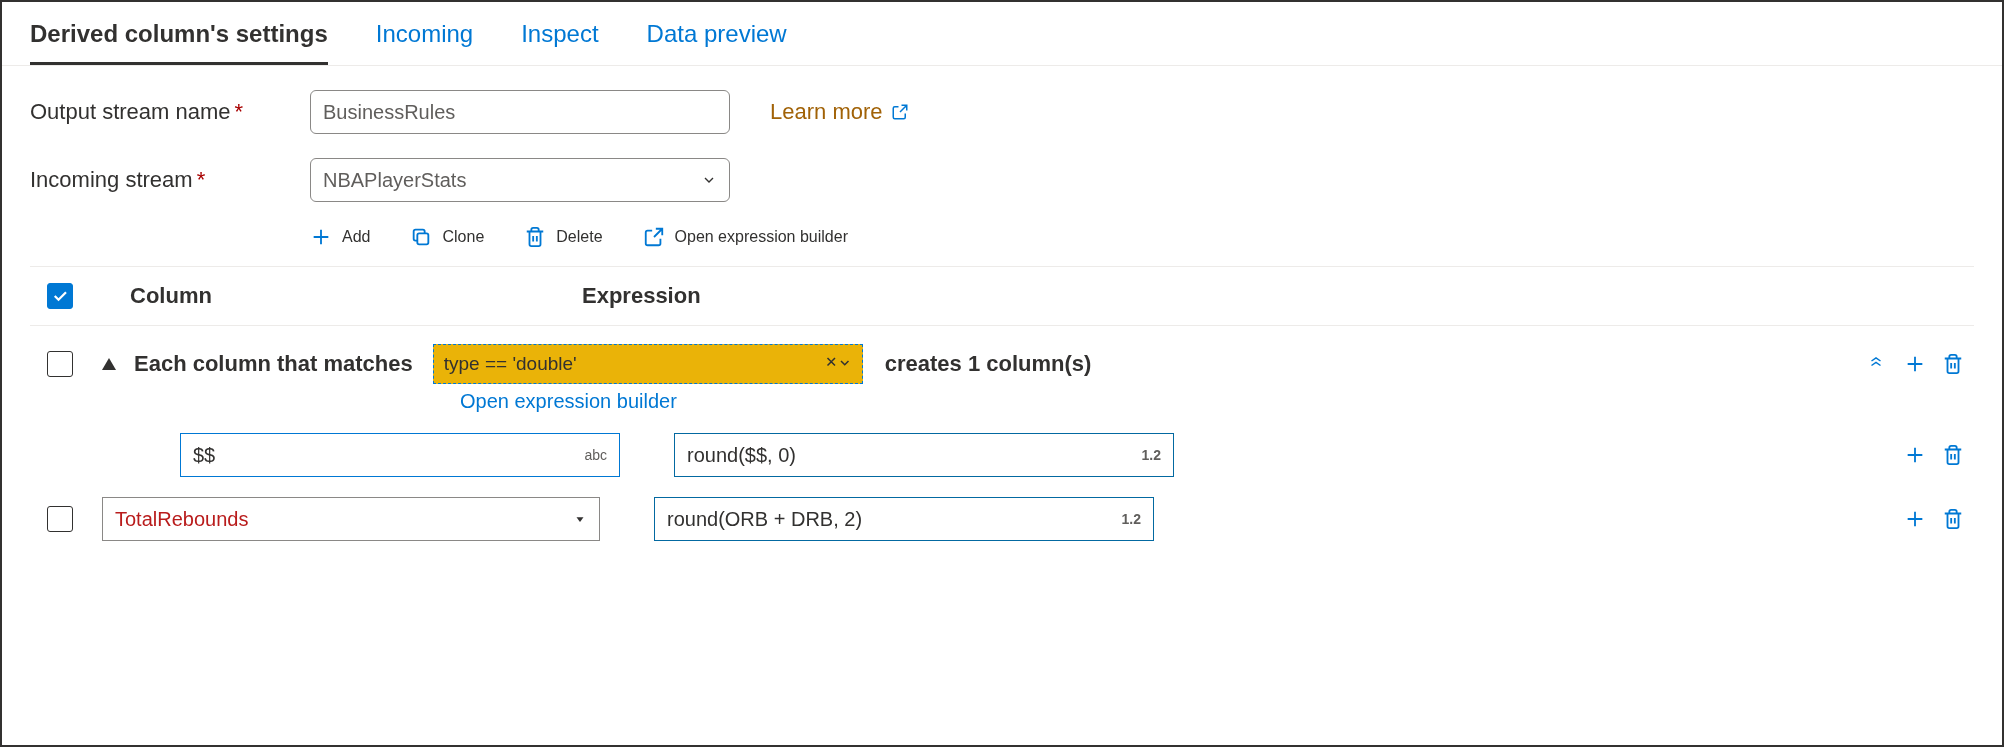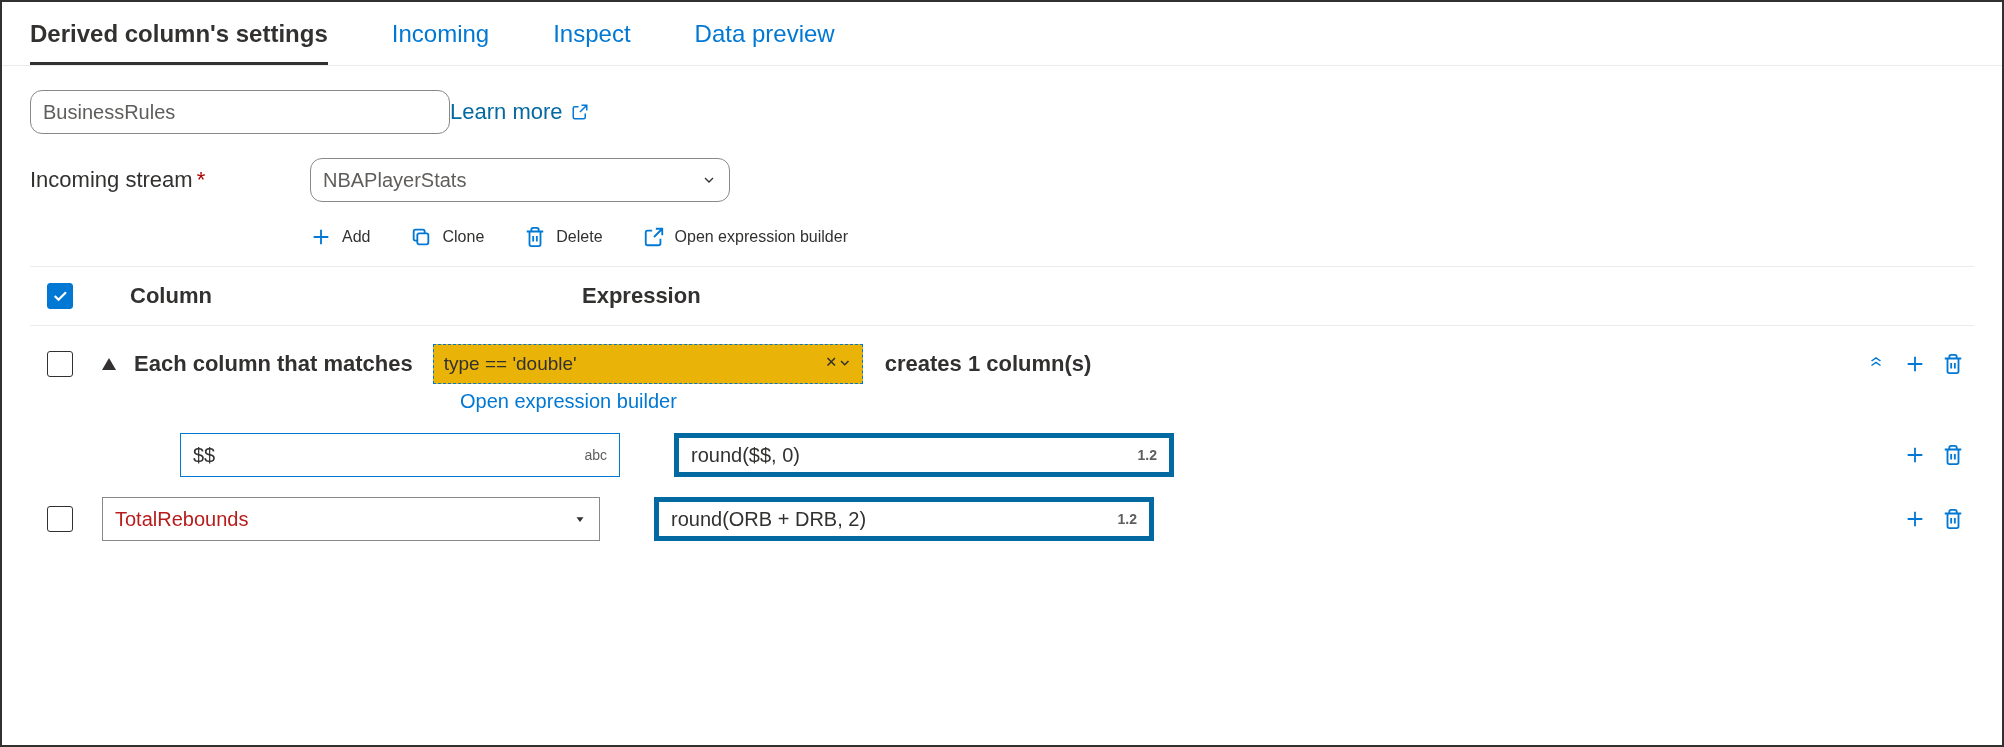--- a/index.html
+++ b/index.html
@@ -9,21 +9,21 @@
     font-size: 18px;
     color: #323130;
     background: #fff;
     border: 2px solid #323130;
     width: 2004px;
     height: 747px;
     padding: 0;
   }
   .tabs {
     display: flex;
-    gap: 64px;
+    gap: 48px;
     padding: 18px 28px 0 28px;
     border-bottom: 1px solid #edebe9;
   }
   .tab {
     padding-bottom: 14px;
     cursor: pointer;
     font-size: 24px;
     color: #0078d4;
     font-weight: 400;
   }
@@ -43,32 +43,33 @@
   .form-label {
     width: 280px;
     font-size: 22px;
     color: #323130;
   }
   .req { color: #a80000; margin-left: 4px; }
   .text-input, .select-input {
     width: 420px;
     height: 44px;
     border: 1px solid #8a8886;
-    border-radius: 12px;
+    border-radius: 6px;
     padding: 0 12px;
     font-size: 20px;
     color: #323130;
     background: #fff;
     display: flex;
     align-items: center;
     justify-content: space-between;
   }
   .text-input span, .select-input span { color: #605e5c; }
   .learn-more {
-    color: #0369a1;
+    color: #a16207;
+    margin-left: 40px;
     font-size: 22px;
     cursor: pointer;
     display: inline-flex;
     align-items: center;
     gap: 8px;
   }
   .toolbar-row {
     display: flex;
     align-items: flex-start;
     margin-top: 10px;
@@ -187,21 +188,21 @@
     border: 1px solid #8a8886;
     width: 498px;
   }
   .col-input .badge {
     color:#605e5c; font-size:14px;
   }
   .gap-mid { width: 30px; }
   .expr-input {
     flex: 0 0 500px;
     height:44px;
-    border:5px solid #0369a1;
+    border:1px solid #0369a1;
     background:#fff;
     display:flex; align-items:center; justify-content:space-between;
     padding:0 12px;
     font-size:20px;
   }
   .expr-input .badge { color:#605e5c; font-size:14px; font-weight:600; }
   svg { display:block; }
   .blue-stroke { stroke:#0078d4; fill:none; stroke-width:2; }
 </style>
 </head>
@@ -210,20 +211,23 @@
 <div class="tabs">
   <div class="tab active">Derived column's settings</div>
   <div class="tab">Incoming</div>
   <div class="tab">Inspect</div>
   <div class="tab">Data preview</div>
 </div>
 
 <div class="content">
 
   <div class="form-row">
+    <div class="form-label">
+      <span>Output stream name</span><span class="req">*</span>
+    </div>
     <div class="text-input">
       <span>BusinessRules</span>
     </div>
     <a class="learn-more">
       <span>Learn more</span>
       <svg width="18" height="18" viewBox="0 0 24 24">
           <path class="blue-stroke" d="M14 3h7v7M21 3l-9 9M19 14v5a2 2 0 0 1-2 2H5a2 2 0 0 1-2-2V7a2 2 0 0 1 2-2h5"></path>
         </svg>
     </a>
   </div>

